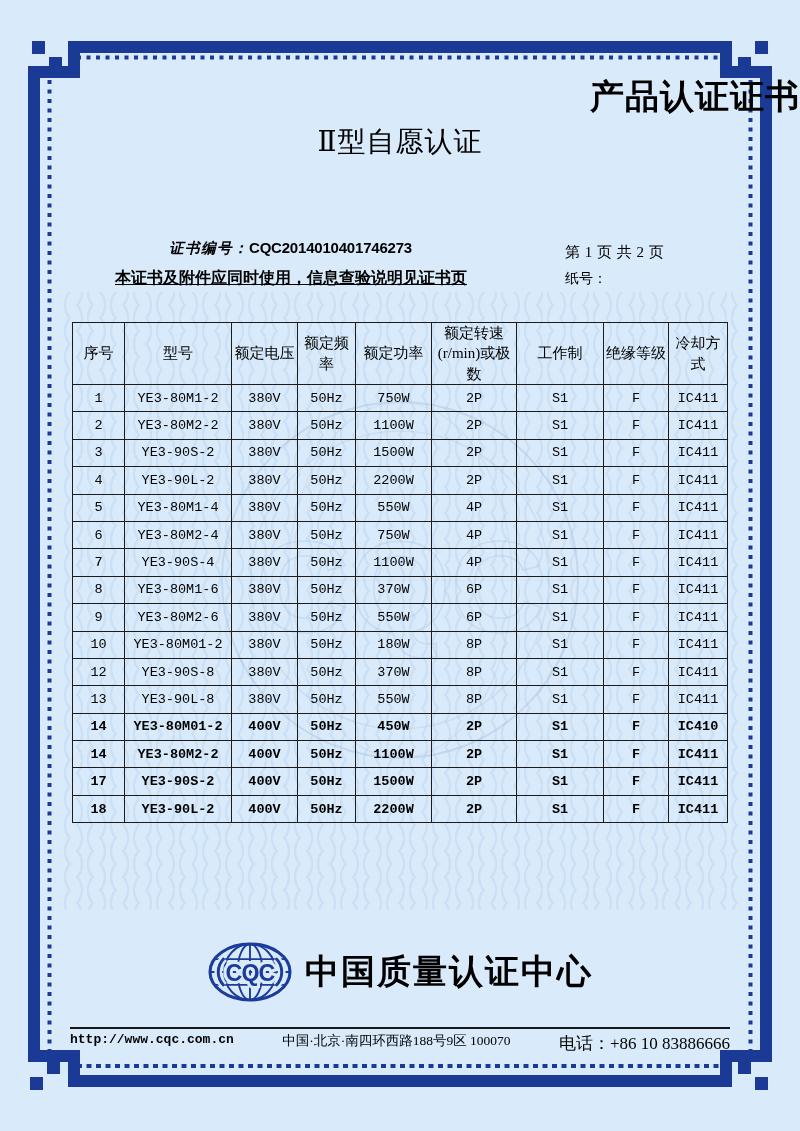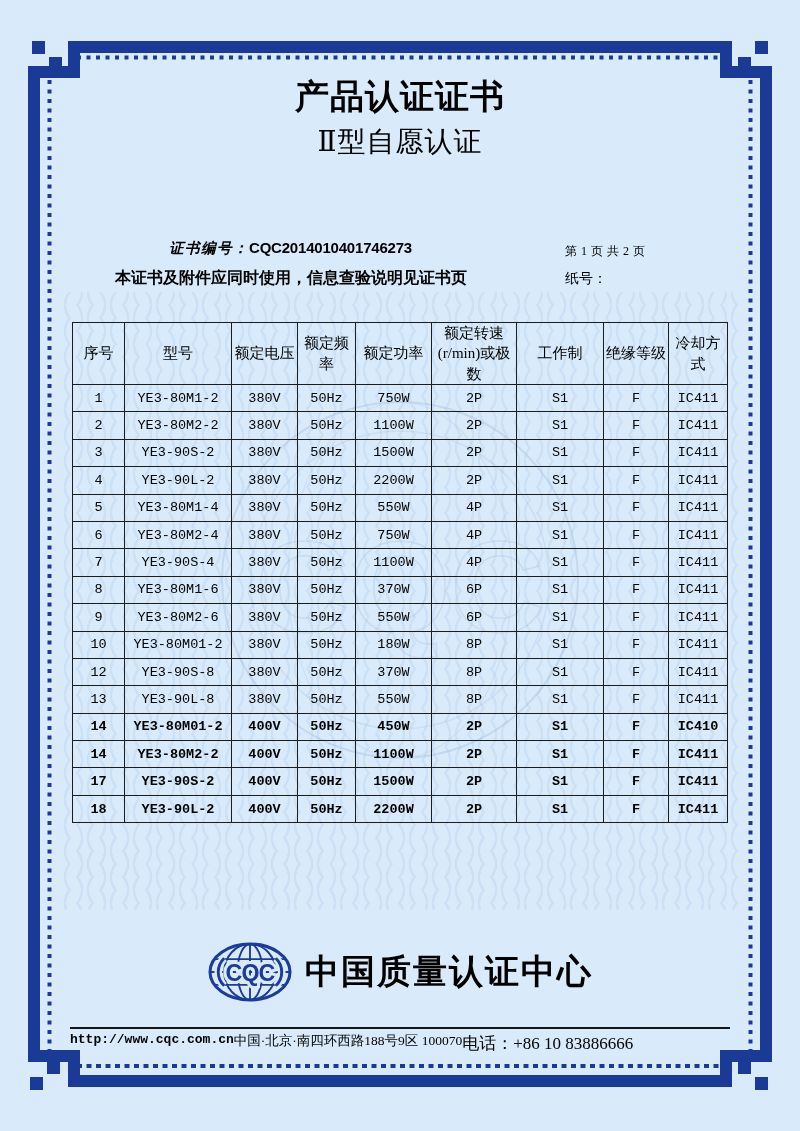--- a/index.html
+++ b/index.html
@@ -16,35 +16,35 @@
     position:absolute;left:62px;top:292px;width:676px;height:618px;
     background-image:
       radial-gradient(circle 22px at 23px 13px, rgba(0,0,0,0) 18.5px, rgba(150,185,222,.55) 19px, rgba(150,185,222,.55) 21px, rgba(0,0,0,0) 21.5px),
       radial-gradient(circle 22px at 23px 13px, rgba(0,0,0,0) 18.5px, rgba(150,185,222,.55) 19px, rgba(150,185,222,.55) 21px, rgba(0,0,0,0) 21.5px);
     background-size:46px 26px,46px 26px;
     background-position:0 0,23px 13px;
     opacity:.35;
   }
 
   .title{
-    position:absolute;top:74px;left:0;width:100%;margin:0;text-align:center;
+    position:absolute;top:74px;left:0;width:100%;margin:0;text-align:right;
     font-family:"Liberation Sans","DejaVu Sans",sans-serif;
     font-size:34px;font-weight:700;letter-spacing:1px;
   }
   .subtitle{
     position:absolute;top:123px;left:0;width:100%;margin:0;text-align:center;
     font-size:28px;font-weight:400;letter-spacing:1px;
   }
 
   .certline{position:absolute;left:122px;top:239px;font-size:14.5px;white-space:nowrap;margin-left:47px;}
   .certlabel{font-weight:700;font-style:italic;letter-spacing:1.5px;}
   .certno{font-family:"Liberation Sans","DejaVu Sans",sans-serif;font-weight:700;font-size:15px;letter-spacing:-0.2px;}
-  .pageinfo{position:absolute;left:565px;top:243px;font-size:12px;letter-spacing:.5px;}
+  .pageinfo{position:absolute;left:565px;top:243px;font-size:15px;letter-spacing:.5px;}
   .note{position:absolute;left:115px;top:268px;font-size:16px;font-weight:700;
-        font-family:"Liberation Sans","DejaVu Sans",sans-serif;letter-spacing:0;}
+        font-family:"Liberation Sans","DejaVu Sans",sans-serif;letter-spacing:0;text-decoration:underline;}
   .paperno{position:absolute;left:565px;top:270px;font-size:14px;}
 
   table.cert-table{
     position:absolute;left:72px;top:322px;width:655px;
     border-collapse:collapse;table-layout:fixed;background:transparent;
   }
   .cert-table th,.cert-table td{
     border:1.6px solid #1c1c1c;text-align:center;vertical-align:middle;padding:0 2px;
     overflow:hidden;
   }
@@ -56,21 +56,21 @@
   .cert-table tr.bold td{font-weight:700;}
 
   .org{position:absolute;left:0;top:941px;width:100%;display:flex;
        justify-content:center;align-items:center;gap:12px;}
   .orgname{font-family:"Liberation Sans","DejaVu Sans",sans-serif;
            font-size:34px;font-weight:600;letter-spacing:2px;}
   .logo{width:86px;height:62px;flex:0 0 auto;}
 
   .footrule{position:absolute;left:70px;top:1027px;width:660px;border-top:2px solid #161616;}
   .footrow{position:absolute;left:70px;top:1032px;width:660px;display:flex;
-           justify-content:flex-start;align-items:flex-start;}
+           justify-content:space-between;align-items:flex-start;}
   .site{font-family:"Liberation Mono","DejaVu Sans Mono",monospace;font-weight:700;font-size:13px;}
   .addr{font-size:13.5px;}
   .phone{font-size:17px;}
 </style>
 </head>
 <body>
 
 <div class="page" style="background: rgb(217, 234, 250);">
 
   <svg class="frame" width="800" height="1131" viewBox="0 0 800 1131">

